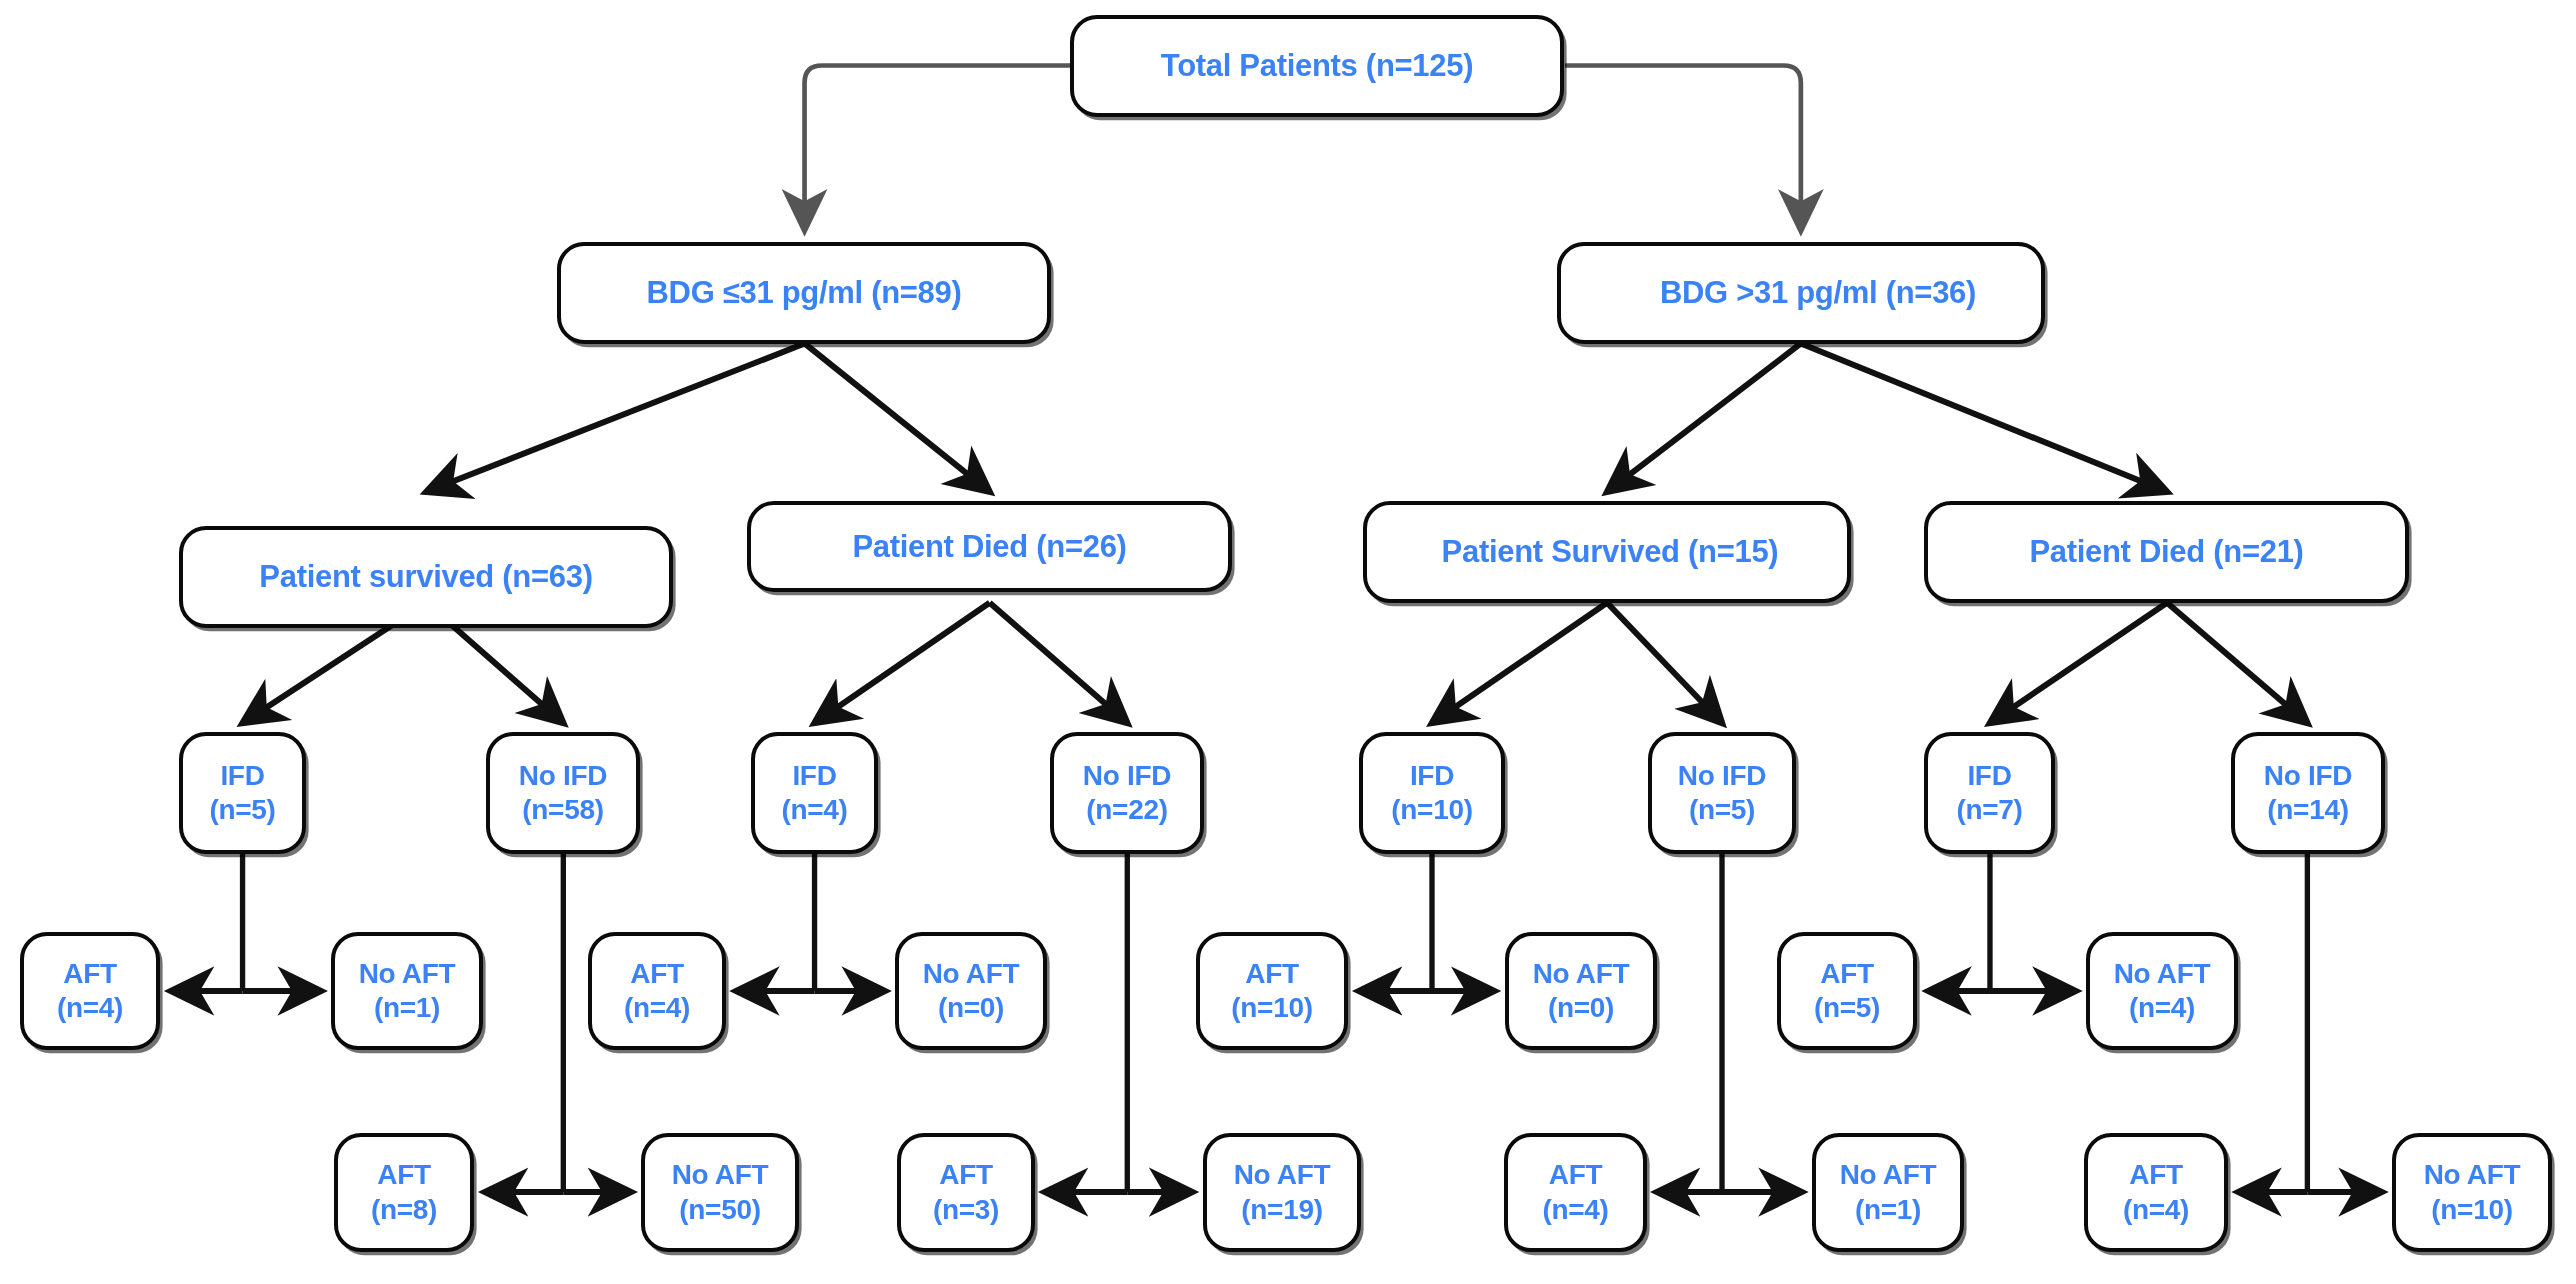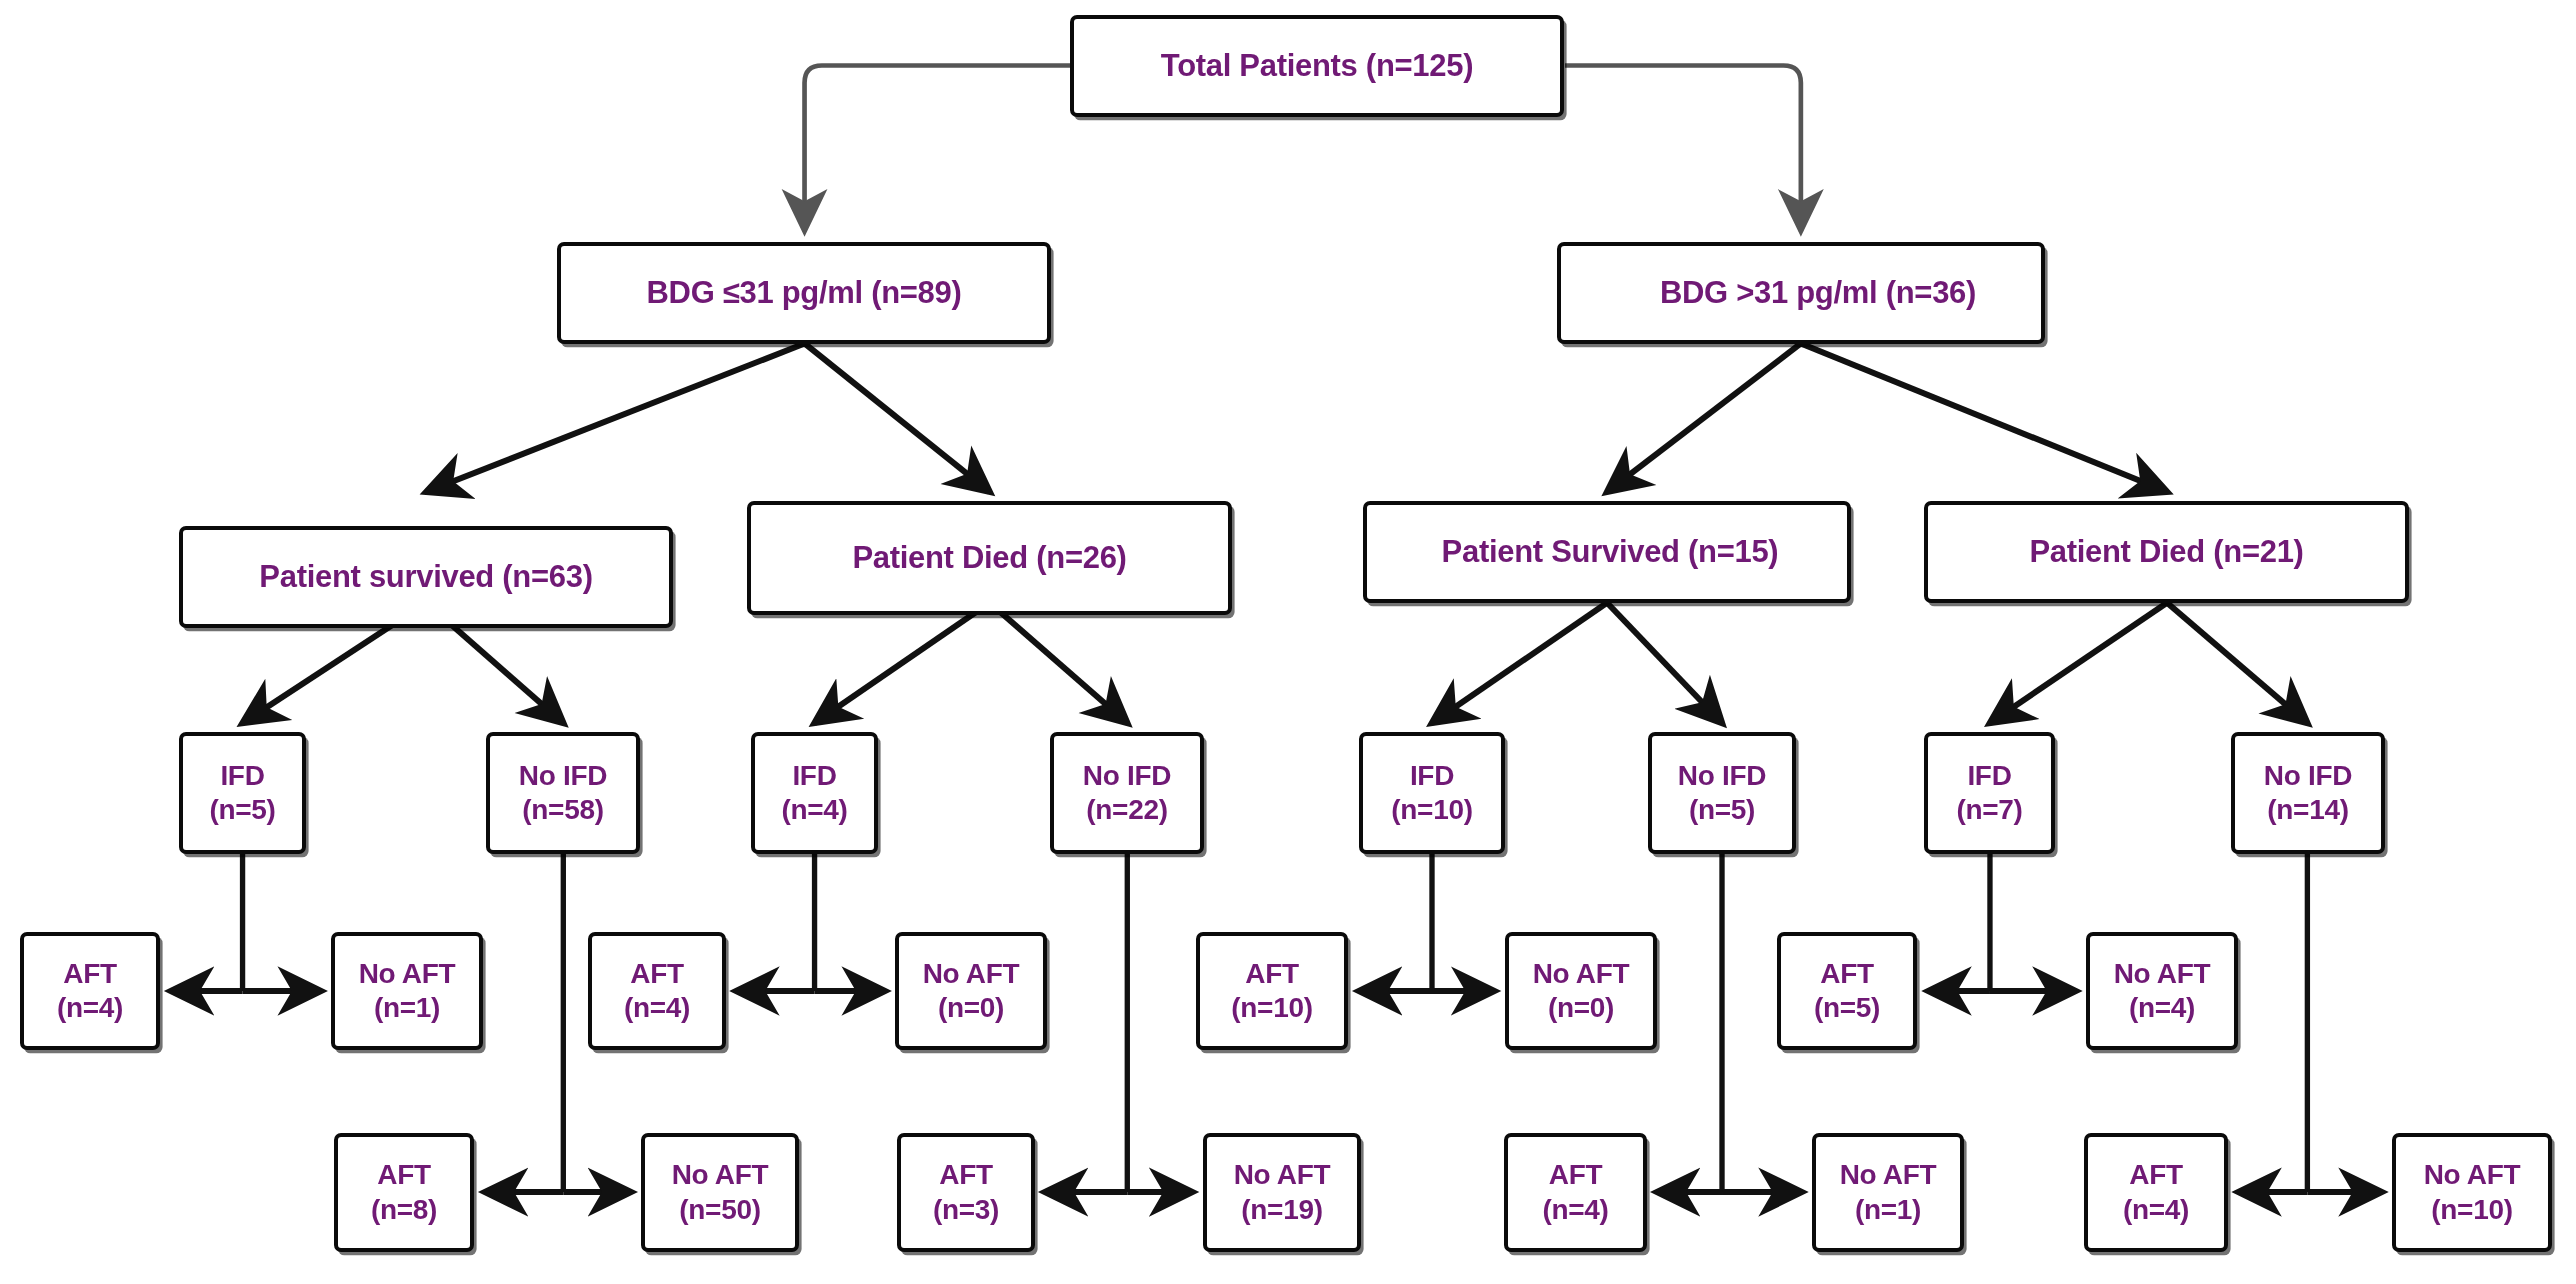--- a/index.html
+++ b/index.html
@@ -20,27 +20,27 @@
     left: 0;
     width: 2576px;
     height: 1285px;
     overflow: visible;
   }
   .node-box {
     position: absolute;
     box-sizing: border-box;
     background: #ffffff;
     border: 4.7px solid #0a0a0a;
-    border-radius: 7px;
+    border-radius: 27px;
     display: flex;
     flex-direction: column;
     align-items: center;
     justify-content: center;
     text-align: center;
-    color: #701a75;
+    color: #3b82f6;
     font-weight: bold;
     font-family: "Liberation Sans", sans-serif;
     letter-spacing: -0.3px;
     line-height: 1.08;
     box-shadow: 3.3px 4px 0 -0.7px rgba(0,0,0,0.55);
   }
   .node-box.level-0,
   .node-box.level-1,
   .node-box.level-2 {
     font-size: 31px;
@@ -118,21 +118,21 @@
       </div>
       <div class="node-box level-1" style="left: 557px; top: 242px; width: 494px; height: 102px;">
         <span class="node-line">BDG ≤31 pg/ml (n=89)</span>
       </div>
       <div class="node-box level-1" style="left: 1557px; top: 242px; width: 488px; height: 102px; padding-left: 34px;">
         <span class="node-line">BDG &gt;31 pg/ml (n=36)</span>
       </div>
       <div class="node-box level-2" style="left: 179px; top: 501px; width: 494px; height: 102px; margin-top: 25px;">
         <span class="node-line">Patient survived (n=63)</span>
       </div>
-      <div class="node-box level-2" style="left: 747px; top: 501px; width: 485px; height: 114px;">
+      <div class="node-box level-2" style="left: 747px; top: 501px; width: 485px; height: 91px;">
         <span class="node-line">Patient Died (n=26)</span>
       </div>
       <div class="node-box level-2" style="left: 1363px; top: 501px; width: 488px; height: 102px; padding-left: 6px;">
         <span class="node-line">Patient Survived (n=15)</span>
       </div>
       <div class="node-box level-2" style="left: 1924px; top: 501px; width: 485px; height: 102px;">
         <span class="node-line">Patient Died (n=21)</span>
       </div>
       <div class="node-box level-3" style="left: 179px; top: 732px; width: 127px; height: 122px;">
         <span class="node-line">IFD</span>

